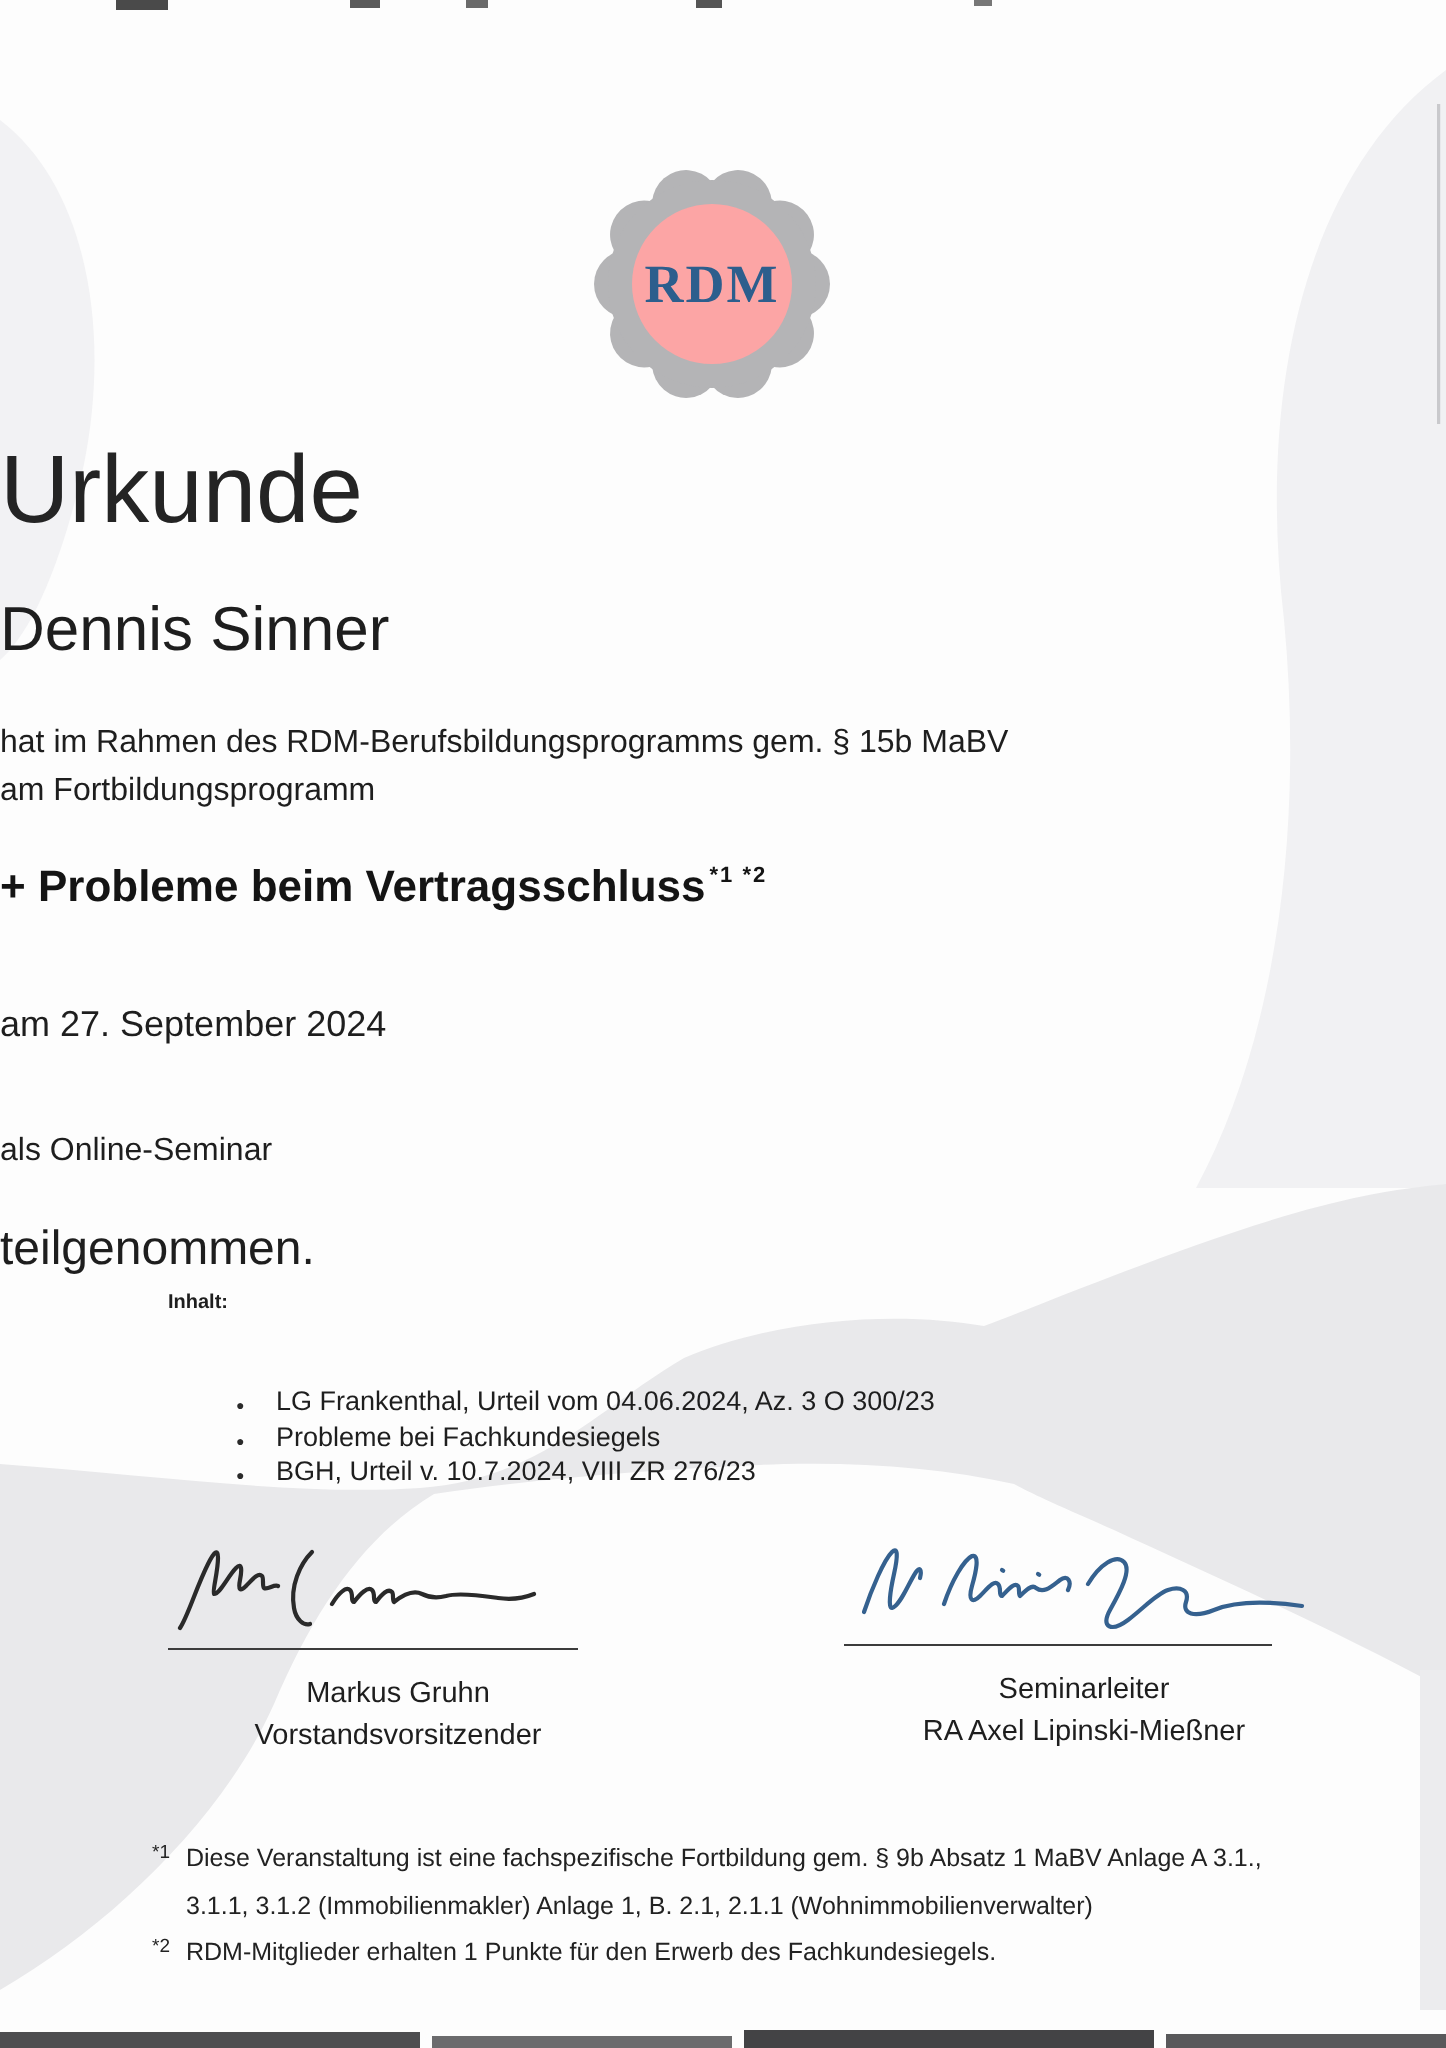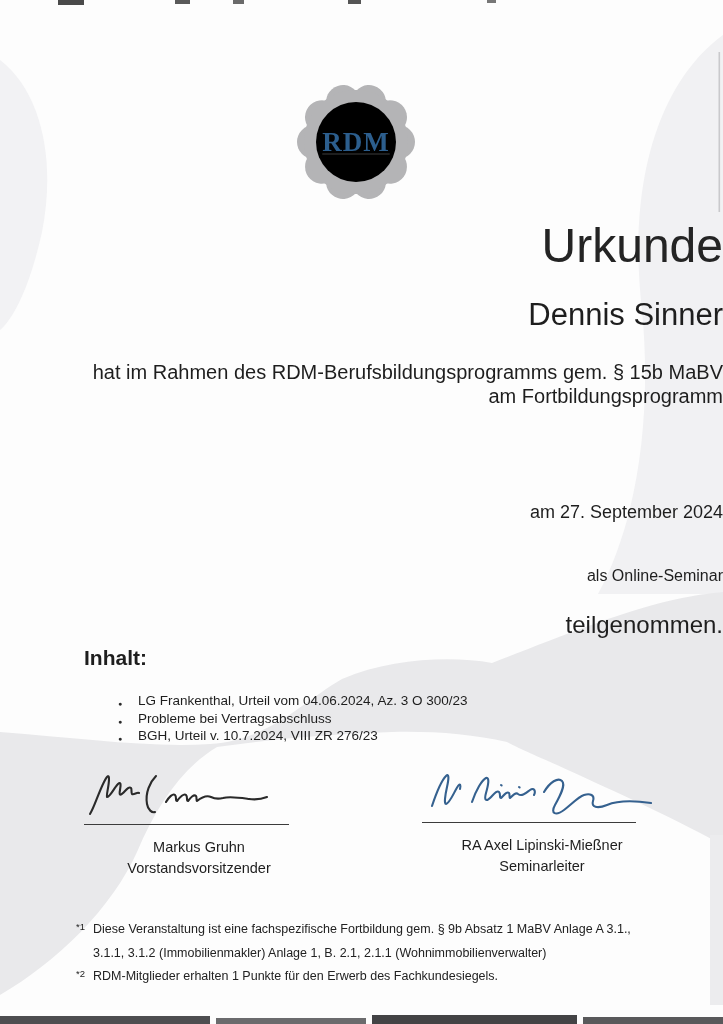--- a/index.html
+++ b/index.html
@@ -21,38 +21,38 @@
   .seal .bump:nth-child(4){ transform:rotate(108deg) translate(42px);}
   .seal .bump:nth-child(5){ transform:rotate(144deg) translate(42px);}
   .seal .bump:nth-child(6){ transform:rotate(180deg) translate(42px);}
   .seal .bump:nth-child(7){ transform:rotate(216deg) translate(42px);}
   .seal .bump:nth-child(8){ transform:rotate(252deg) translate(42px);}
   .seal .bump:nth-child(9){ transform:rotate(288deg) translate(42px);}
   .seal .bump:nth-child(10){transform:rotate(324deg) translate(42px);}
   .seal .ring { position:absolute; left:50%; top:50%; width:104px; height:104px;
     margin:-52px 0 0 -52px; border-radius:50%; background:#b4b4b6; }
   .seal .core { position:absolute; left:50%; top:50%; width:80px; height:80px;
-    margin:-40px 0 0 -40px; border-radius:50%; background:#000000;
-    display:flex; align-items:center; justify-content:center;text-decoration:underline; }
+    margin:-40px 0 0 -40px; border-radius:50%; background:#fca5a5;
+    display:flex; align-items:center; justify-content:center; }
   .seal .core span { font-family:"Liberation Serif", serif; font-weight:bold;
     font-size:27px; letter-spacing:1px; color:#2c5e8d; }
 
   
-  .cx { position:absolute; left:0; right:0; text-align:right;margin-left:47px; }
+  .cx { position:absolute; left:0; right:0; text-align:left; }
   .t-title       { top:220px; font-size:48px; line-height:1.1; color:#242424; }
   .t-recipient   { top:297px; font-size:31px; }
-  .t-intro       { top:360px; font-size:20px; line-height:24px; }
+  .t-intro       { top:360px; font-size:16px; line-height:24px; }
   .t-seminar     { top:424px; font-size:22px; line-height:30px; font-weight:bold; color:#141414; }
   .t-seminar sup { font-size:11px; position:relative; top:-1px; margin-left:2px; letter-spacing:1px; }
-  .t-when        { top:500px; font-size:18px; line-height:24px;padding-left:44px; }
+  .t-when        { top:500px; font-size:18px; line-height:24px; }
   .t-format      { top:567px; font-size:16px; }
   .t-part        { top:611px; font-size:24px; }
 
   
-  .inhalt { position:absolute; left:84px; top:646px; font-size:21px; font-weight:bold; }
+  .inhalt { position:absolute; left:84px; top:646px; font-size:10px; font-weight:bold; }
   .items  { position:absolute; left:104px; top:680px; margin:12px; padding:0; list-style:none;
             font-size:13.5px; line-height:17.5px; }
   .items li { position:relative; padding-left:22px; }
   .items li::before { content:"●"; position:absolute; left:2px; top:3px; font-size:7px; color:#2a2a2a; }
 
   
   .sig { position:absolute;text-align:center; }
   .sig-left  { left:84px;  top:764px; width:230px; }
   .sig-right { left:422px; top:760px; width:240px; }
   .sig svg { display:block; }
@@ -121,33 +121,34 @@
 
     <div class="cx t-title">Urkunde</div>
     <div class="cx t-recipient">Dennis Sinner</div>
 
     <div class="cx t-intro">
       <div>hat im Rahmen des RDM-Berufsbildungsprogramms gem. § 15b MaBV</div>
       <div>am Fortbildungsprogramm</div>
     </div>
 
     <div class="cx t-seminar">
+      <div><span>+ Probleme beim Vertragsschluss</span><sup>*1 *2</sup></div>
     </div>
 
     <div class="cx t-when">
       <div>am 27. September 2024</div>
     </div>
 
     <div class="cx t-format">als Online-Seminar</div>
     <div class="cx t-part">teilgenommen.</div>
 
     <div class="inhalt">Inhalt:</div>
     <ul class="items">
       <li>LG Frankenthal, Urteil vom 04.06.2024, Az. 3 O 300/23</li>
-      <li>Probleme bei Vertragsabschluss</li>
+      <li>Probleme bei Fachkundesiegels</li>
       <li>BGH, Urteil v. 10.7.2024, VIII ZR 276/23</li>
     </ul>
 
     <div class="sig sig-left">
       <svg width="210" height="58" viewBox="0 0 210 58" aria-hidden="true">
         <g fill="none" class="ink-black" stroke-width="2.1" stroke-linecap="round" stroke-linejoin="round">
           <path d="M6,50 C10,44 14,30 20,18 C23,12 25,10 25,15 C25,22 22,32 23,33 C26,33 30,24 34,20 C37,17 37,21 36,26 C35,31 36,32 39,29 C42,26 45,22 47,24 C48,25 47,29 48,30 C50,31 53,28 55,29"></path>
           <path d="M72,12 C66,18 61,29 63,40 C64,46 68,49 71,48"></path>
           <path d="M82,38 C85,33 89,29 91,31 C93,33 91,37 93,37 C96,33 100,29 102,31 C104,33 102,37 104,37 C107,33 110,30 112,32 C113,33 112,36 113,37 C118,33 123,31 127,33 C131,35 135,35 139,34 C146,32 158,34 165,35 C172,36 178,35 183,33"></path>
         </g>
@@ -164,22 +165,22 @@
         <g fill="none" class="ink-blue" stroke-width="2.1" stroke-linecap="round" stroke-linejoin="round">
           <path d="M10,46 C14,34 20,20 24,16 C27,13 27,18 25,27 C23,36 22,44 24,44 C28,43 32,32 36,26 C38,23 39,25 38,29"></path>
           <path d="M50,42 C54,30 60,20 64,18 C68,17 66,26 64,33 C62,40 64,42 68,38 C72,34 75,30 77,32 C79,34 77,38 79,38 C82,35 85,31 87,33 C88,34 87,37 88,38 C91,35 94,32 96,34 C100,37 104,33 108,30 C112,27 114,31 112,35"></path>
           <path d="M79,25 l0.6,0.4"></path>
           <path d="M97,27 l0.6,0.4"></path>
           <path d="M122,32 C128,22 136,17 140,21 C144,25 138,36 133,45 C128,54 134,56 142,50 C150,44 156,37 162,35 C168,33 173,35 171,41 C169,47 175,49 185,45 C197,40 215,41 229,43"></path>
         </g>
       </svg>
       <div class="line"></div>
       <div class="who">
+        <div>Seminarleiter</div>
         <div>RA Axel Lipinski-Mießner</div>
-        <div>Seminarleiter</div>
       </div>
     </div>
 
     <div class="footnotes">
       <div class="fn">
         <span class="ref">*1</span>
         <span>Diese Veranstaltung ist eine fachspezifische Fortbildung gem. § 9b Absatz 1 MaBV Anlage A 3.1., 3.1.1, 3.1.2 (Immobilienmakler) Anlage 1, B. 2.1, 2.1.1 (Wohnimmobilienverwalter)</span>
       </div>
       <div class="fn">
         <span class="ref">*2</span>

